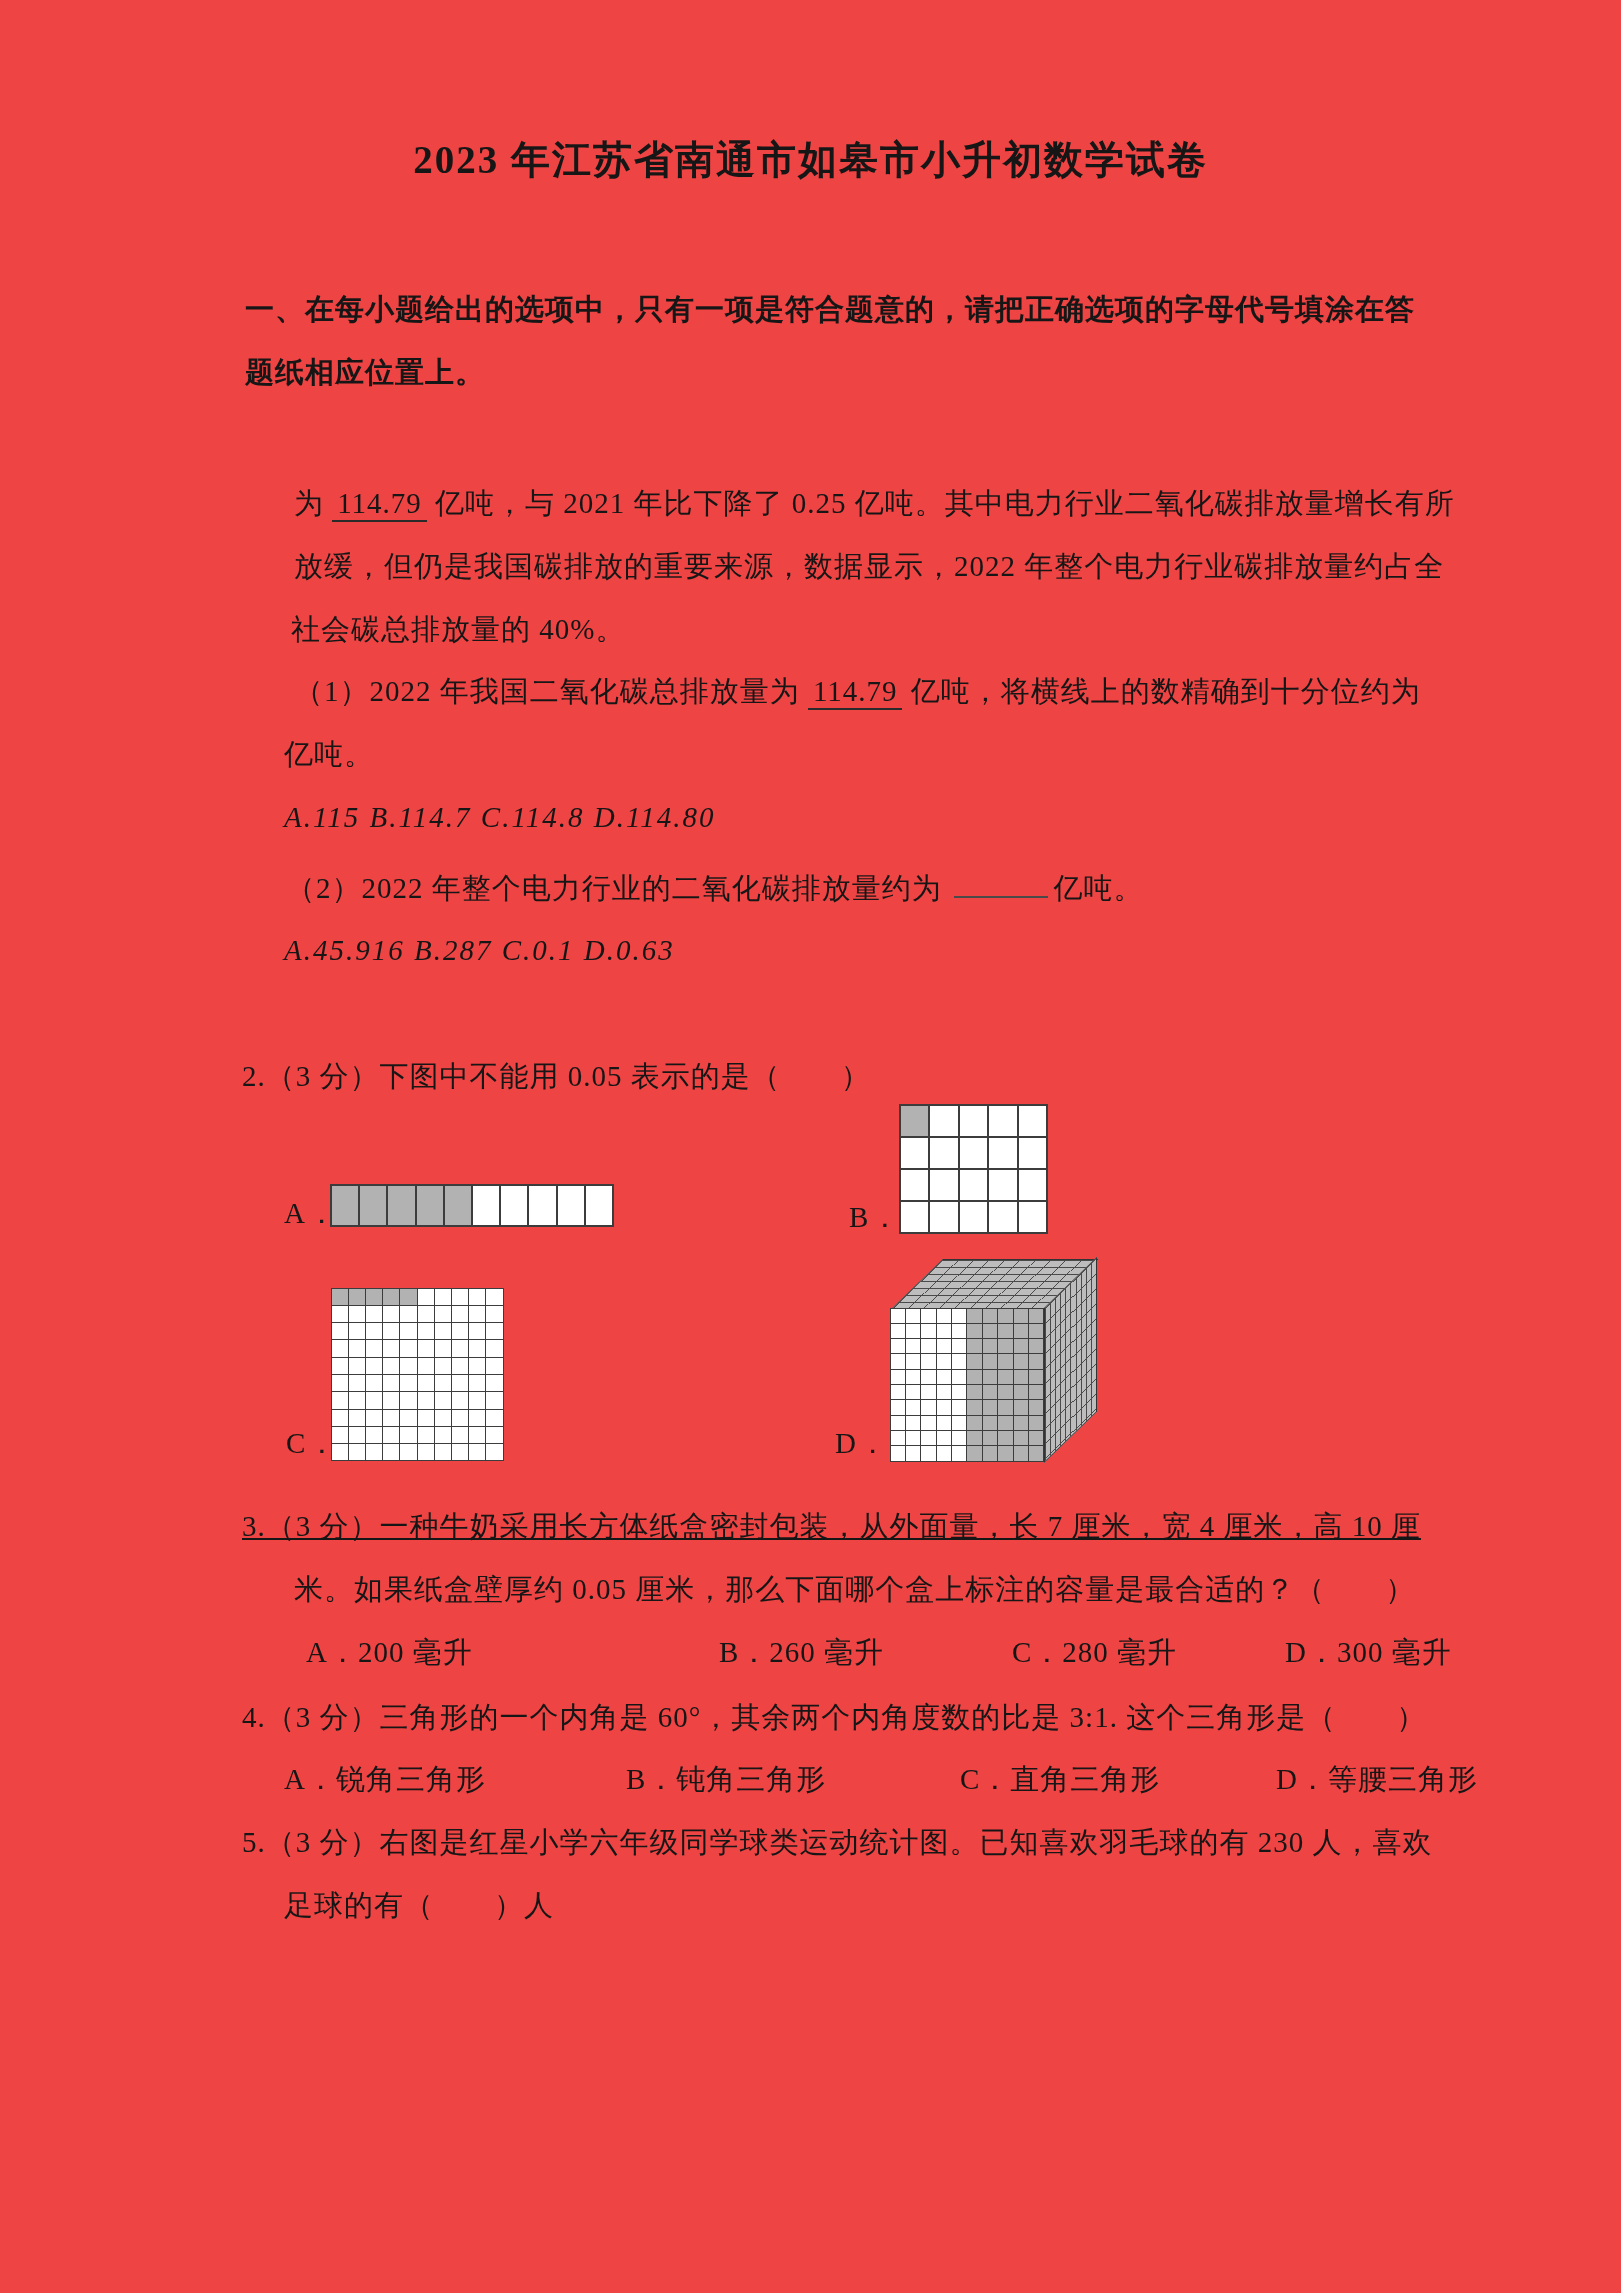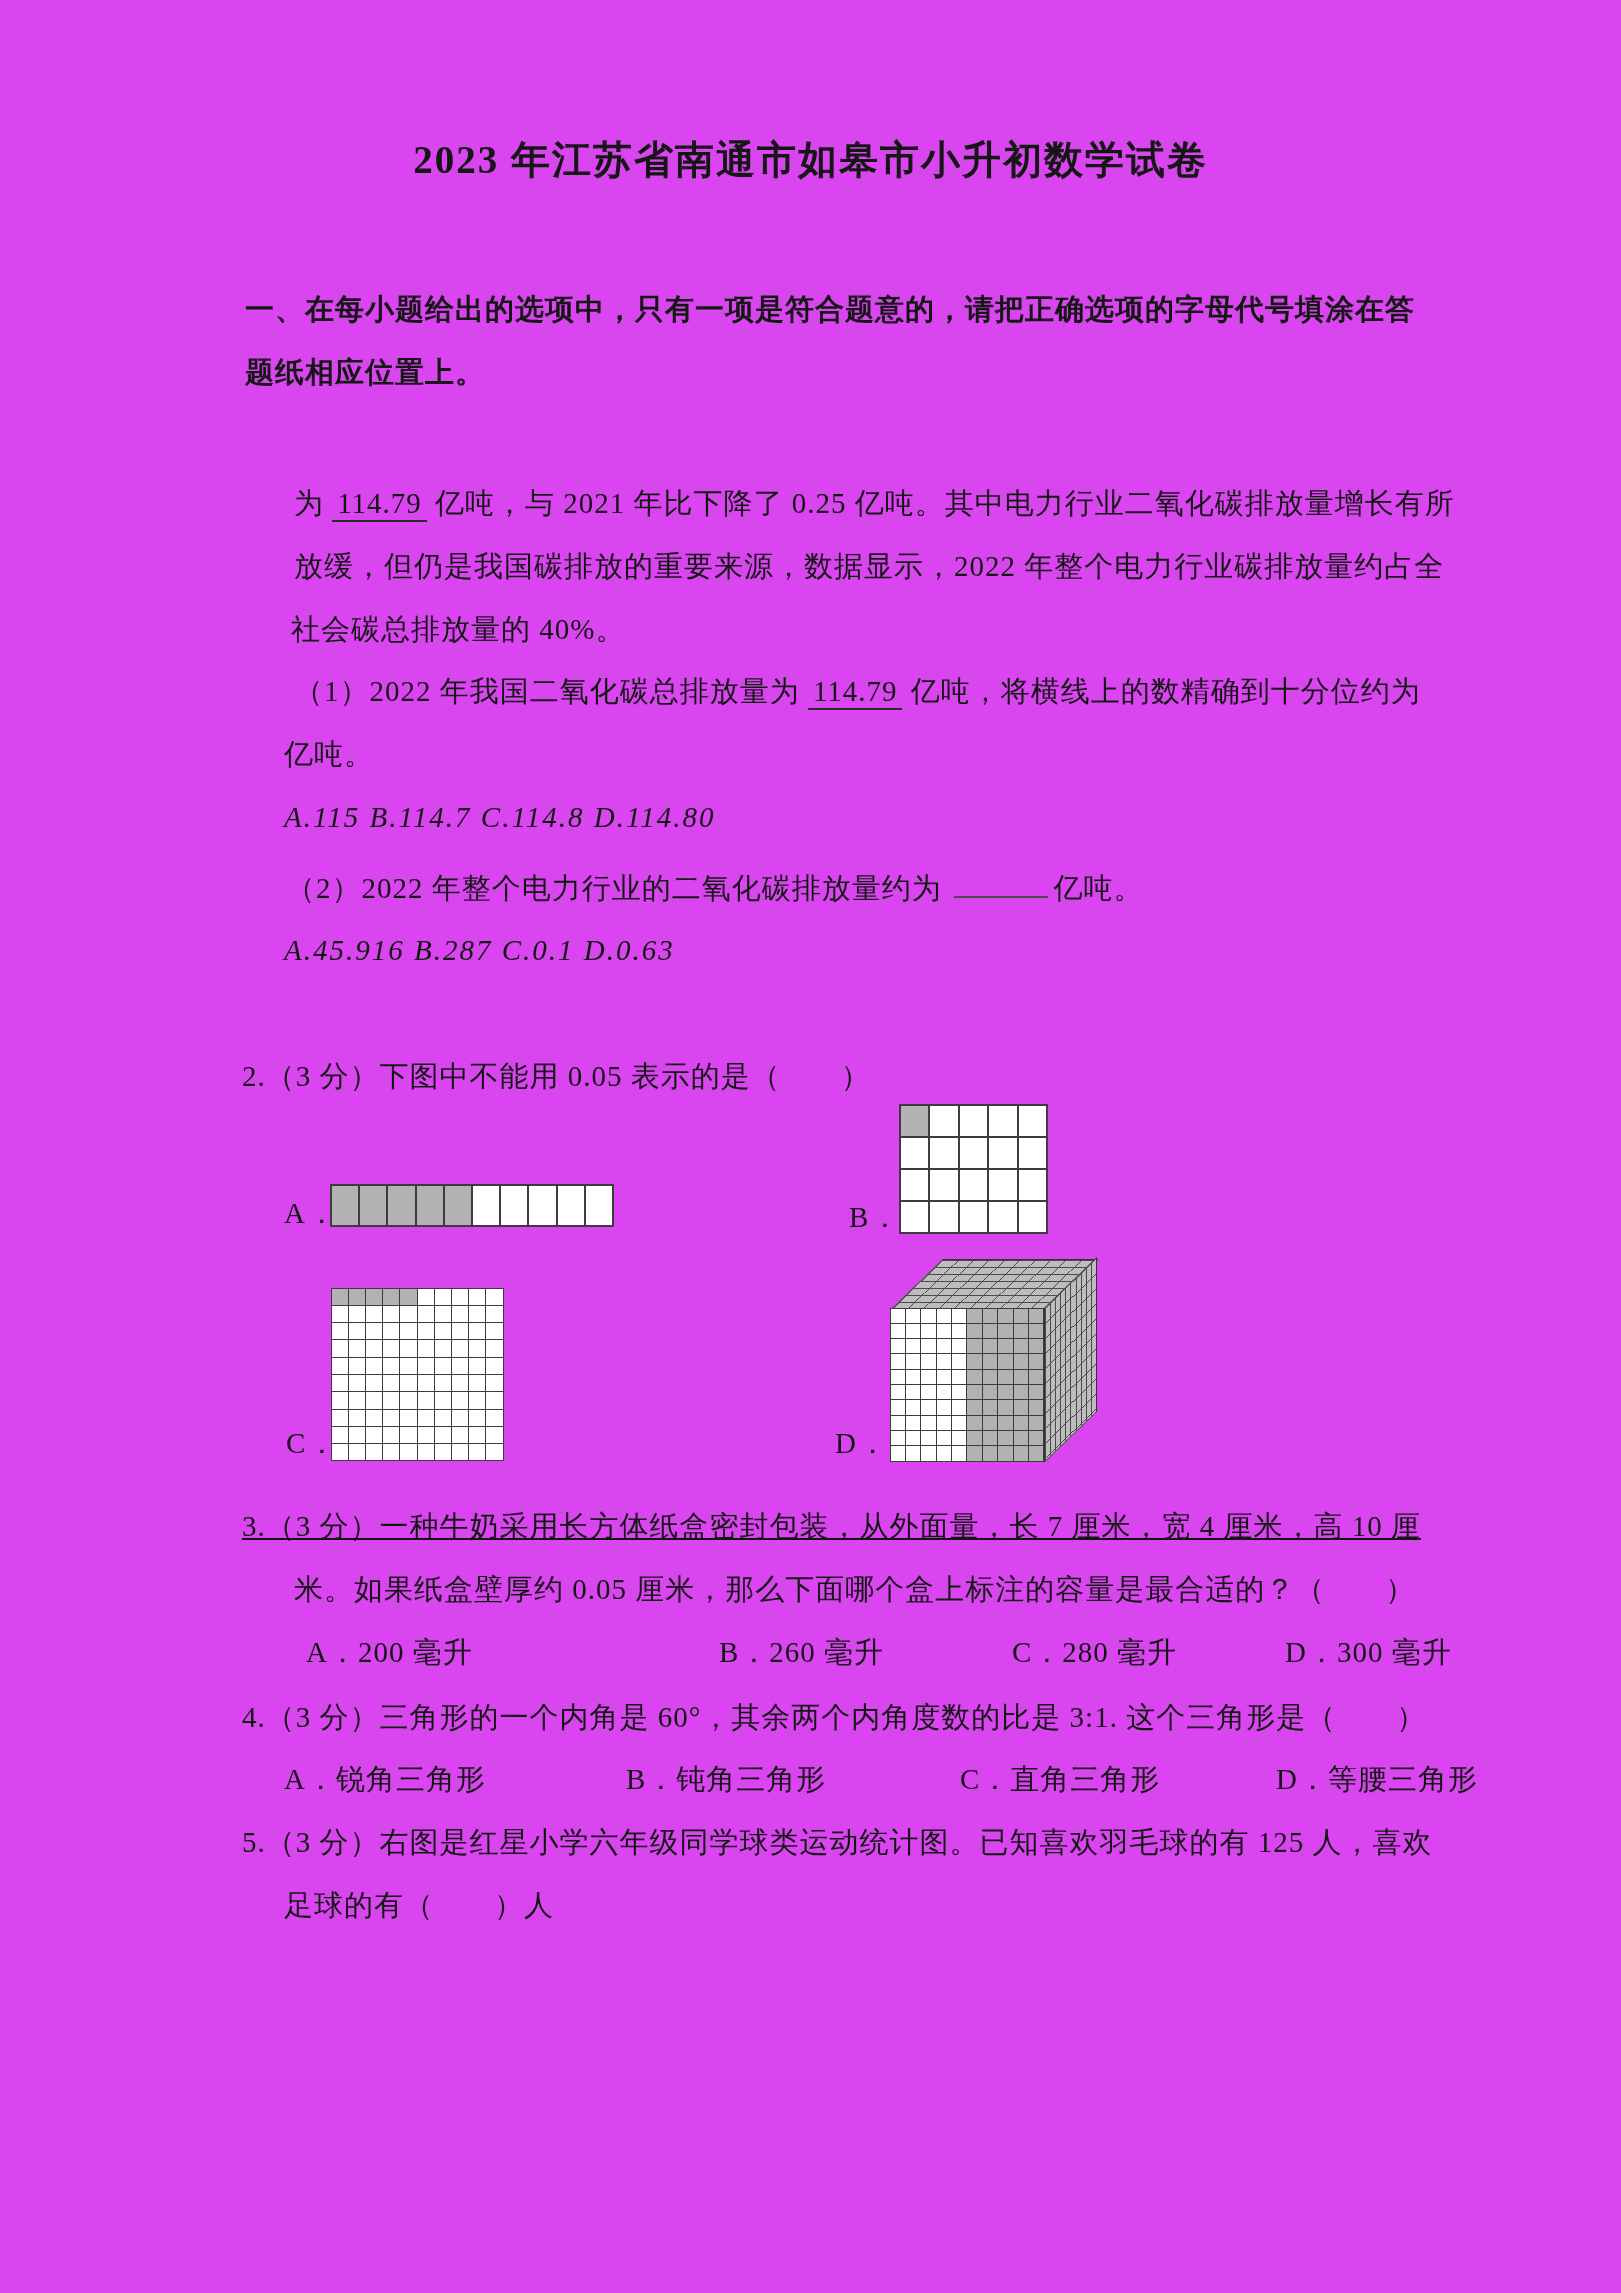--- a/index.html
+++ b/index.html
@@ -1,18 +1,18 @@
 <!DOCTYPE html>
 <html><head>
 <meta charset="utf-8">
 <style>
   html,body { margin:0; padding:0; background:#ffffff; }
   .page {
     position:relative; width:1621px; height:2294px; margin:0 auto;
-    background:#d946ef; overflow:hidden;
+    background:#ef4444; overflow:hidden;
     font-family:"Liberation Serif","DejaVu Serif",serif;
     color:#161616;
   }
   .ln { position:absolute; font-size:29px; line-height:39px; white-space:nowrap; letter-spacing:1px; }
   .title { position:absolute; top:133px; left:0; width:100%; text-align:center;
            font-size:39px; font-weight:bold; letter-spacing:2px; }
   .bold { font-weight:bold; }
   .ital { font-style:italic; letter-spacing:2px; }
   .useg { border-bottom:2px solid #2a2a2a; padding:0 4.9px 1px 4.9px; }
   .blank { display:inline-block; width:94px; height:29px; border-bottom:2px solid #4a4a4a;
@@ -320,17 +320,17 @@
   <div class="ln" style="top:1633px;left:719px;">B．260 毫升</div>
   <div class="ln" style="top:1633px;left:1012px;">C．280 毫升</div>
   <div class="ln" style="top:1633px;left:1285px;">D．300 毫升</div>
 
   <div class="ln" style="top:1698px;left:242px;">4.（3 分）三角形的一个内角是 60°，其余两个内角度数的比是 3:1. 这个三角形是（　　）</div>
   <div class="ln" style="top:1760px;left:284px;">A．锐角三角形</div>
   <div class="ln" style="top:1760px;left:626px;">B．钝角三角形</div>
   <div class="ln" style="top:1760px;left:960px;">C．直角三角形</div>
   <div class="ln" style="top:1760px;left:1276px;">D．等腰三角形</div>
 
-  <div class="ln" style="top:1823px;left:242px;">5.（3 分）右图是红星小学六年级同学球类运动统计图。已知喜欢羽毛球的有 125 人，喜欢</div>
+  <div class="ln" style="top:1823px;left:242px;">5.（3 分）右图是红星小学六年级同学球类运动统计图。已知喜欢羽毛球的有 230 人，喜欢</div>
   <div class="ln" style="top:1886px;left:284px;">足球的有（　　）人</div>
 
 </div>
 
 
 </body></html>

